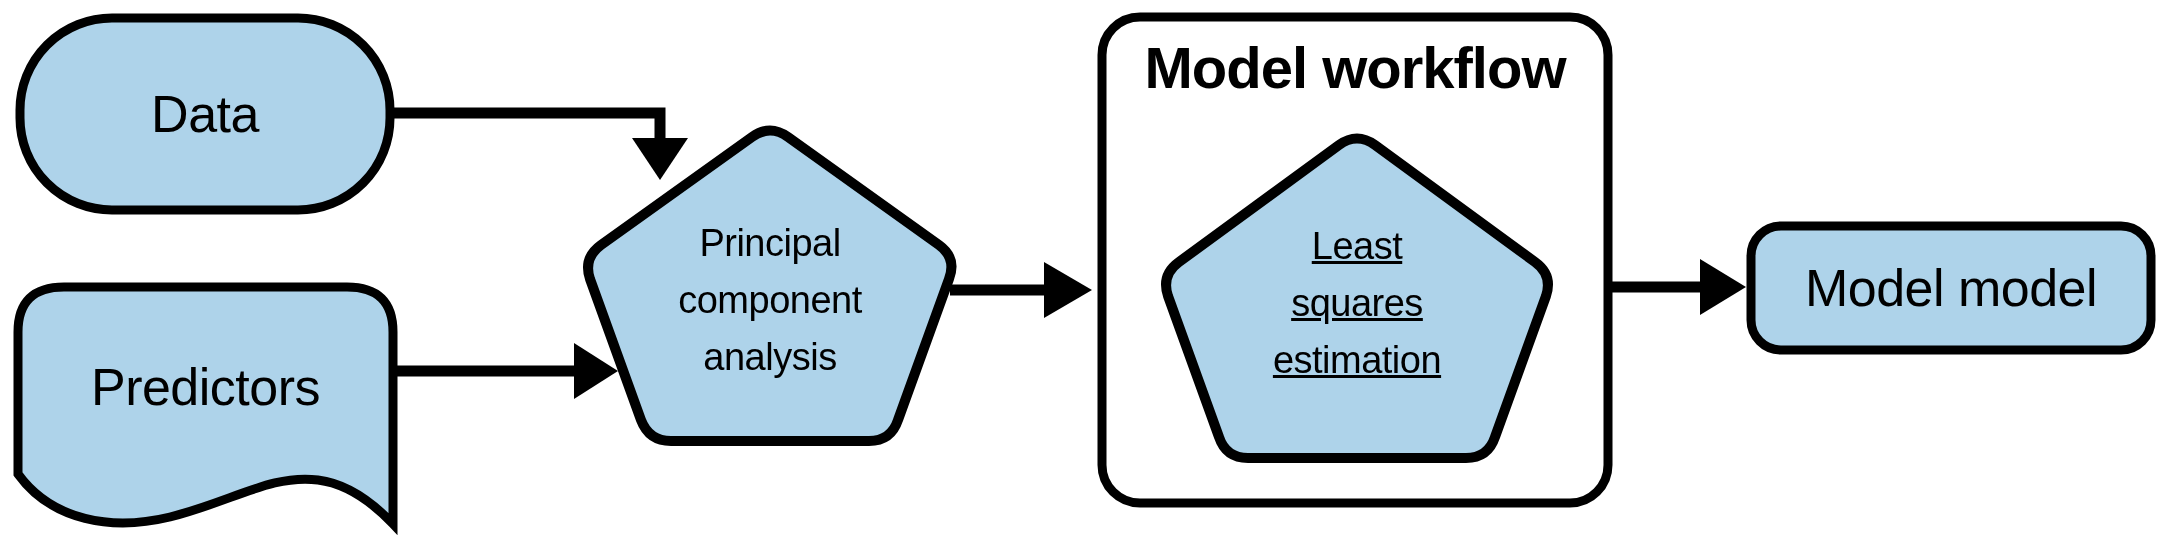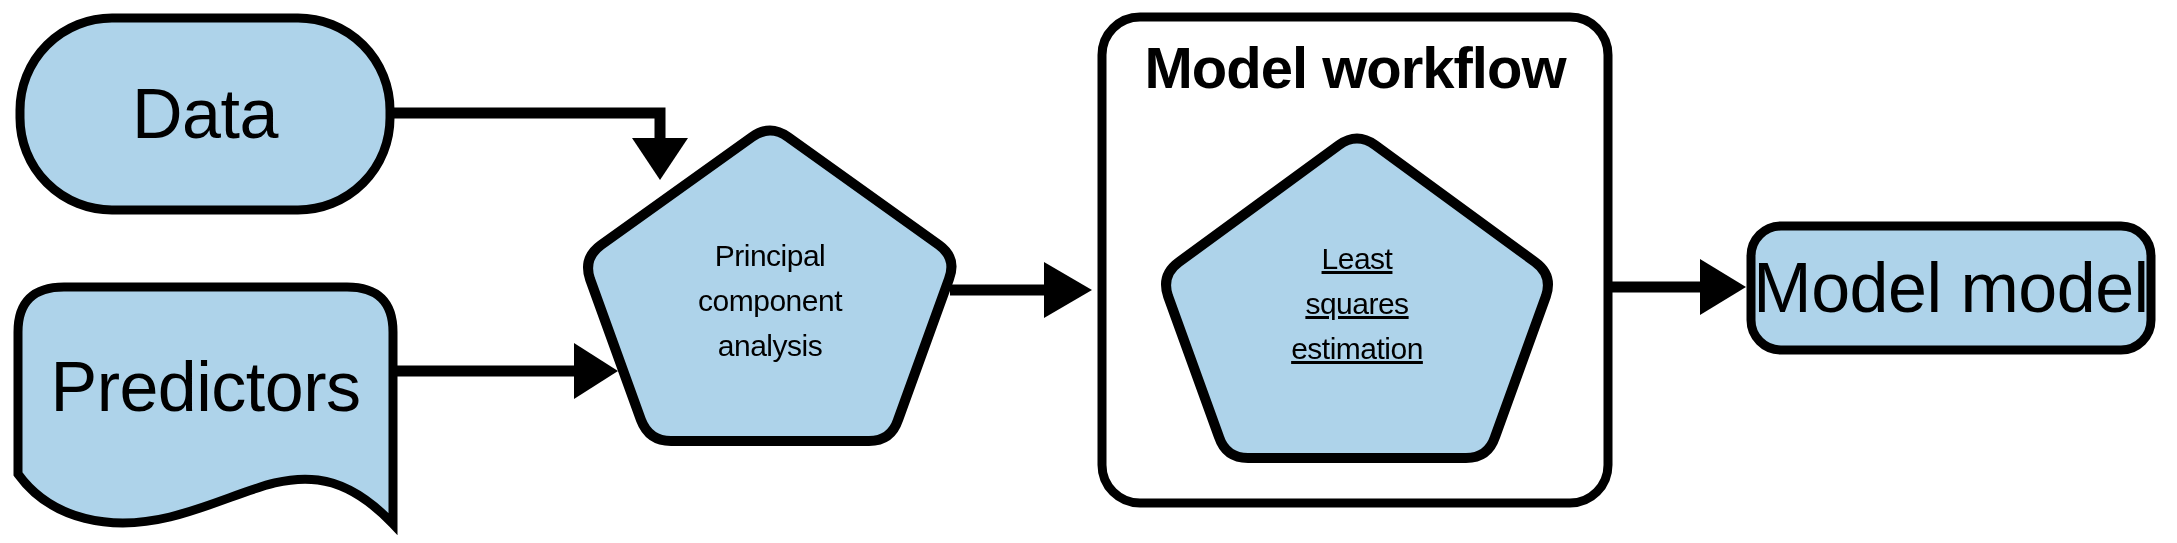--- a/index.html
+++ b/index.html
@@ -48,27 +48,27 @@
     fill: var(--stroke, #000000);
     stroke: none;
   }
   .label {
     position: absolute;
     display: flex;
     align-items: center;
     justify-content: center;
     text-align: center;
     white-space: pre-line;
-    font-size: 70px;
+    font-size: 52px;
     letter-spacing: -0.5px;
     line-height: 1.2;
     color: var(--text, #000000);
   }
   .label.pentagon-label {
-    font-size: 30px;
+    font-size: 38px;
     line-height: 1.5;
   }
   .label.box-title {
     font-size: 58px;
     font-weight: bold;
     letter-spacing: -1px;
   }
 </style>
 </head>
 <body>

